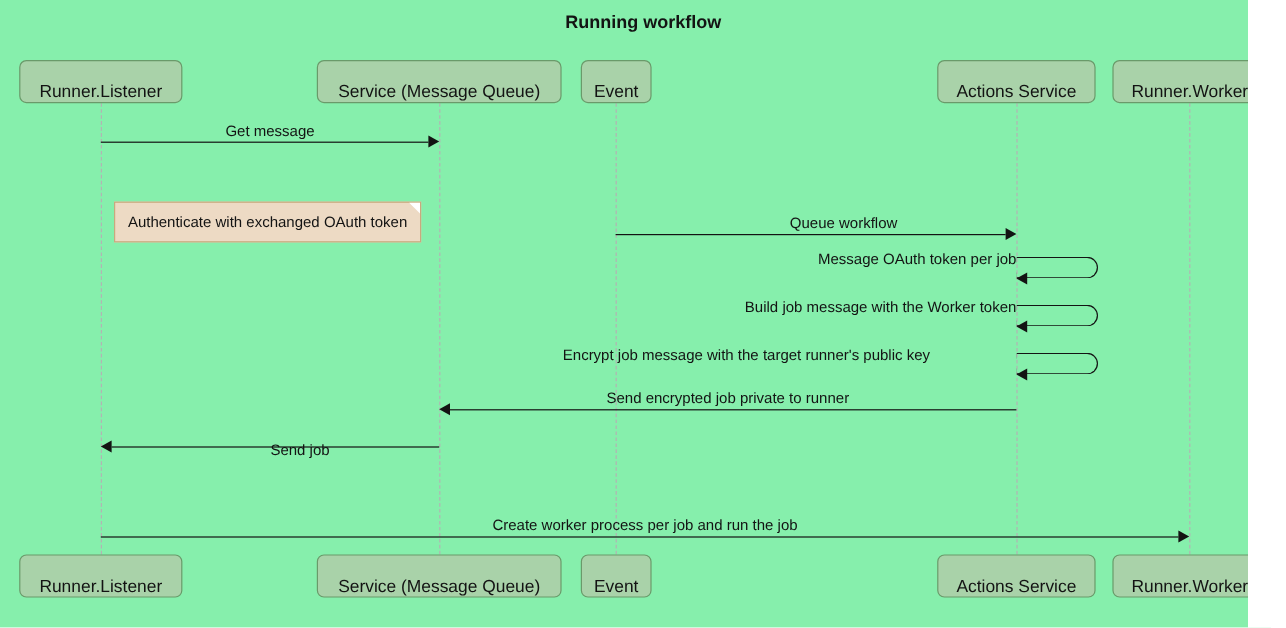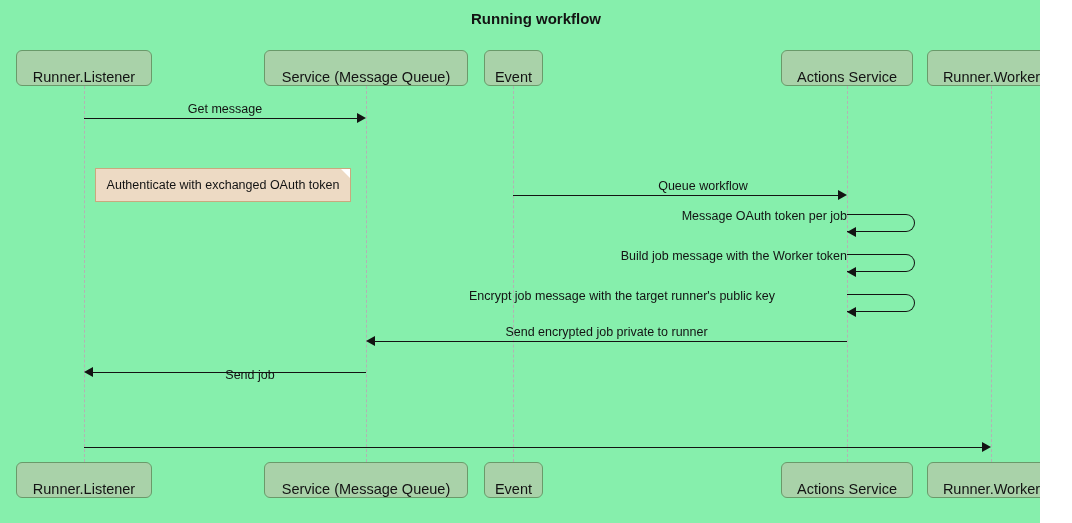--- a/index.html
+++ b/index.html
@@ -172,15 +172,16 @@
 
   <div class="msg-label" style="left:366px; top:325px; width:481px;">Send encrypted job private to runner</div>
   <div class="arrow-line" style="left:375px; top:341px; width:472px;"></div>
   <div class="arrow-head left" style="left:366px; top:336px;"></div>
 
   <div class="msg-label" style="left:84px; top:368px; width:282px;margin-left:25px;">Send job</div>
   <div class="arrow-line" style="left:93px; top:372px; width:273px;"></div>
   <div class="arrow-head left" style="left:84px; top:367px;"></div>
 
 
+  <div class="msg-label" style="left:84px; top:431px; width:907px;">Create worker process per job and run the job</div>
   <div class="arrow-line" style="left:84px; top:447px; width:898px;"></div>
   <div class="arrow-head right" style="left:982px; top:442px;"></div>
 </div>
 
 </body></html>

